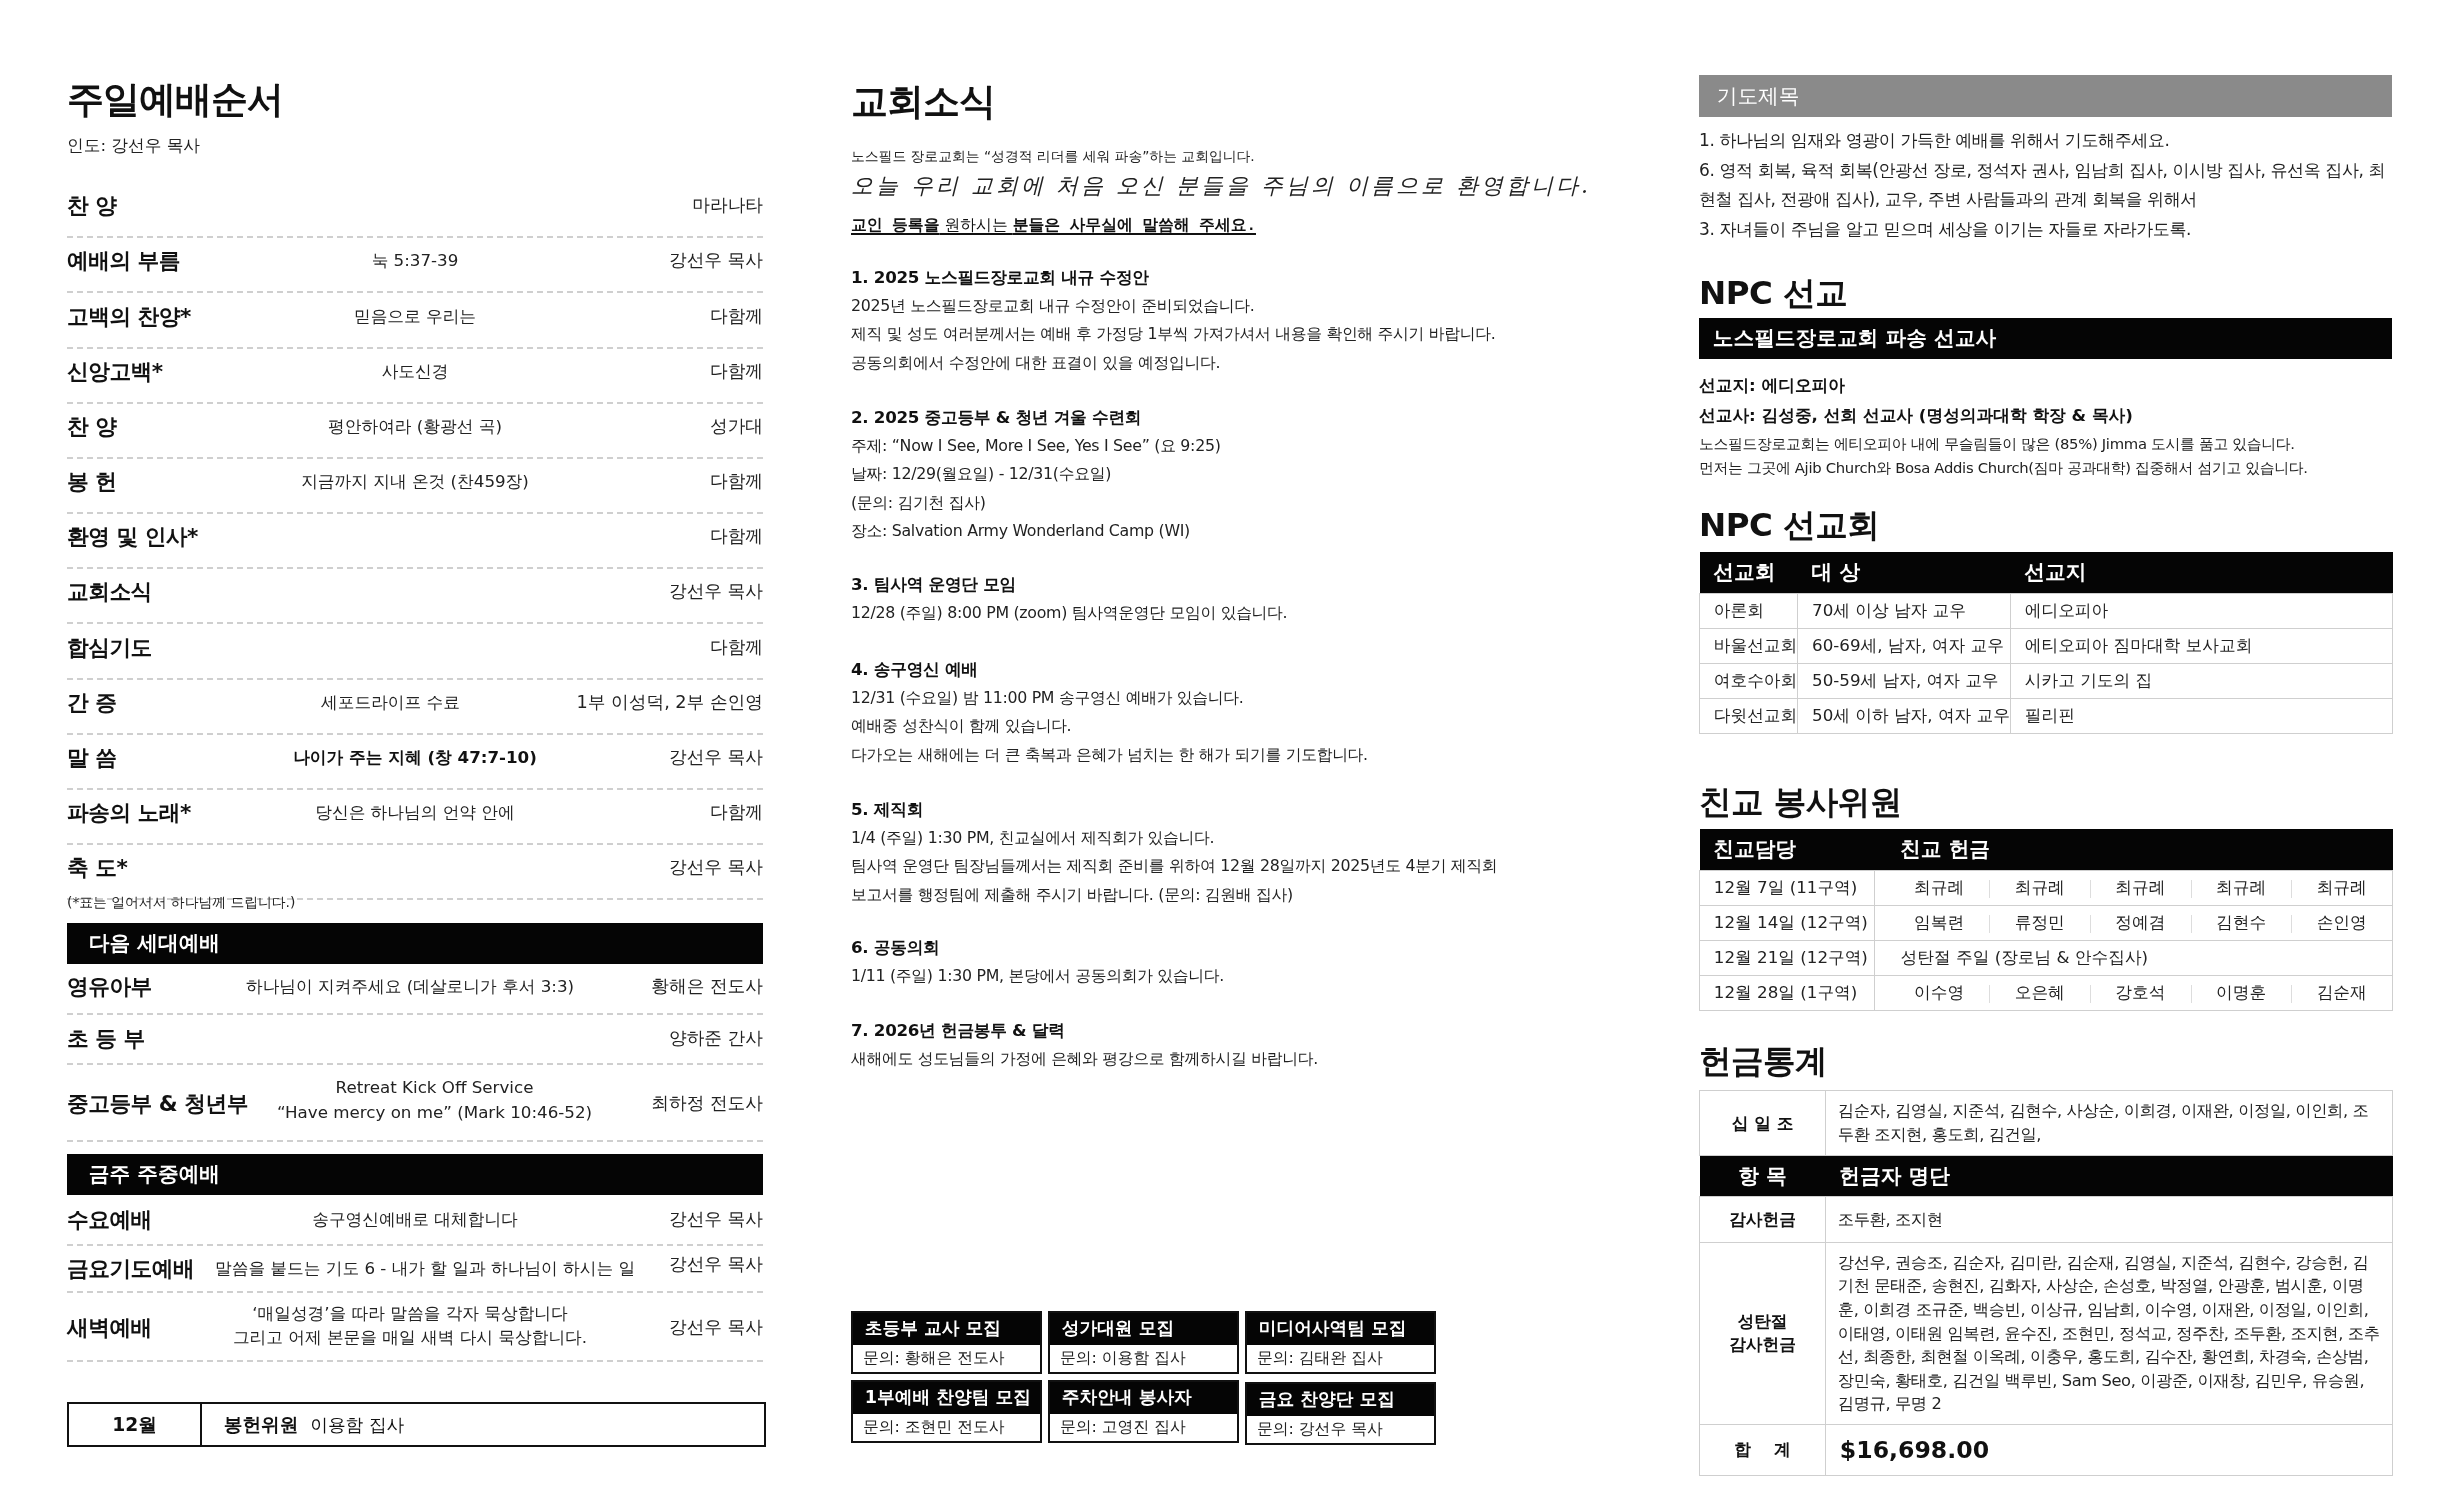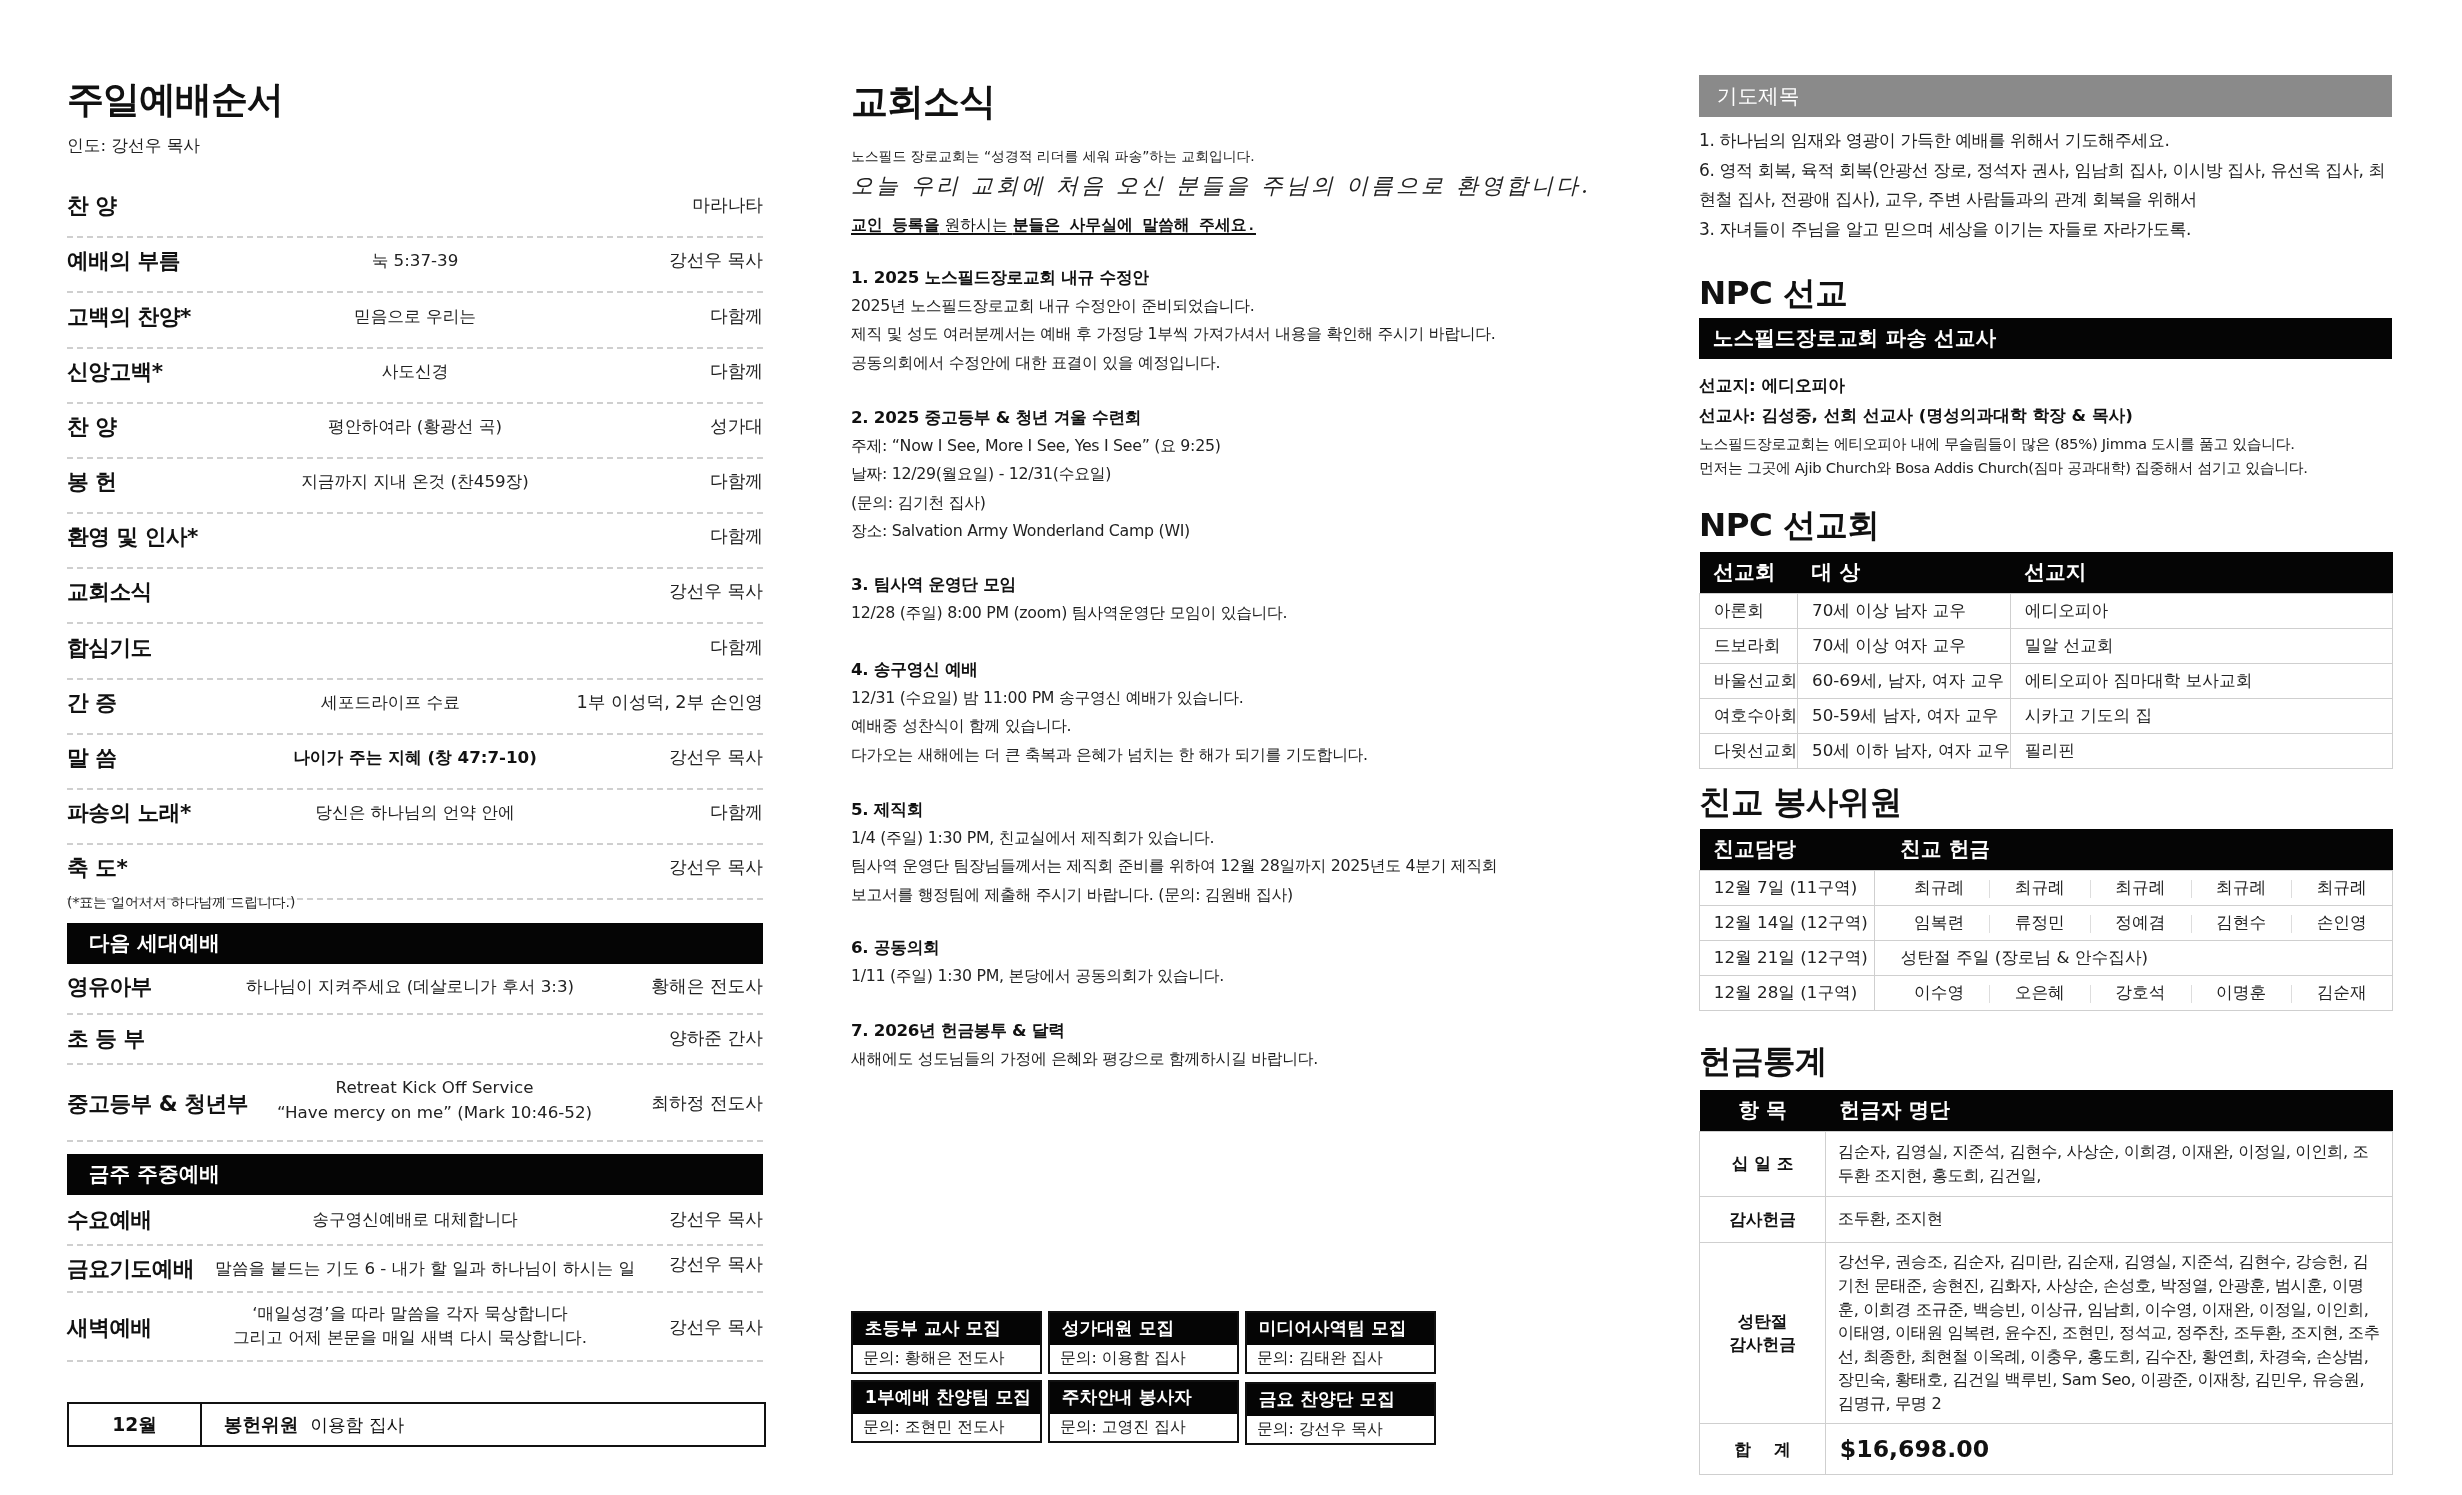--- a/index.html
+++ b/index.html
@@ -271,25 +271,20 @@
       <th>선교회</th>
       <th>대 상</th>
       <th>선교지</th>
     </tr>
     <tr>
       <td>아론회</td>
       <td>70세 이상 남자 교우</td>
       <td>에디오피아</td>
     </tr>
     <tr>
-      <td>드보라회</td>
-      <td>70세 이상 여자 교우</td>
-      <td>밀알 선교회</td>
-    </tr>
-    <tr>
       <td>바울선교회</td>
       <td>60-69세, 남자, 여자 교우</td>
       <td>에티오피아 짐마대학 보사교회</td>
     </tr>
     <tr>
       <td>여호수아회</td>
       <td>50-59세 남자, 여자 교우</td>
       <td>시카고 기도의 집</td>
     </tr>
     <tr>
@@ -354,27 +349,27 @@
   </tbody>
     </table>
 
   <div class="sec-title" style="top:1040px;">헌금통계</div>
   <table class="t off" style="top:1090px;">
     <colgroup>
         <col style="width:126px">
         <col>
       </colgroup>
     <tbody>
-        <tr>
+        <tr style="height:65px;">
+      <td class="k">십 일 조</td>
+      <td class="v">김순자, 김영실, 지준석, 김현수, 사상순, 이희경, 이재완, 이정일, 이인희, 조두환 조지현, 홍도희, 김건일,</td>
+    </tr>
+    <tr>
       <th style="text-align:center; padding-left:0;">항 목</th>
       <th>헌금자 명단</th>
-    </tr>
-    <tr style="height:65px;">
-      <td class="k">십 일 조</td>
-      <td class="v">김순자, 김영실, 지준석, 김현수, 사상순, 이희경, 이재완, 이정일, 이인희, 조두환 조지현, 홍도희, 김건일,</td>
     </tr>
     <tr style="height:46px;">
       <td class="k">감사헌금</td>
       <td class="v">조두환, 조지현</td>
     </tr>
     <tr>
       <td class="k">
         <div>성탄절</div>
         <div>감사헌금</div>
       </td>

